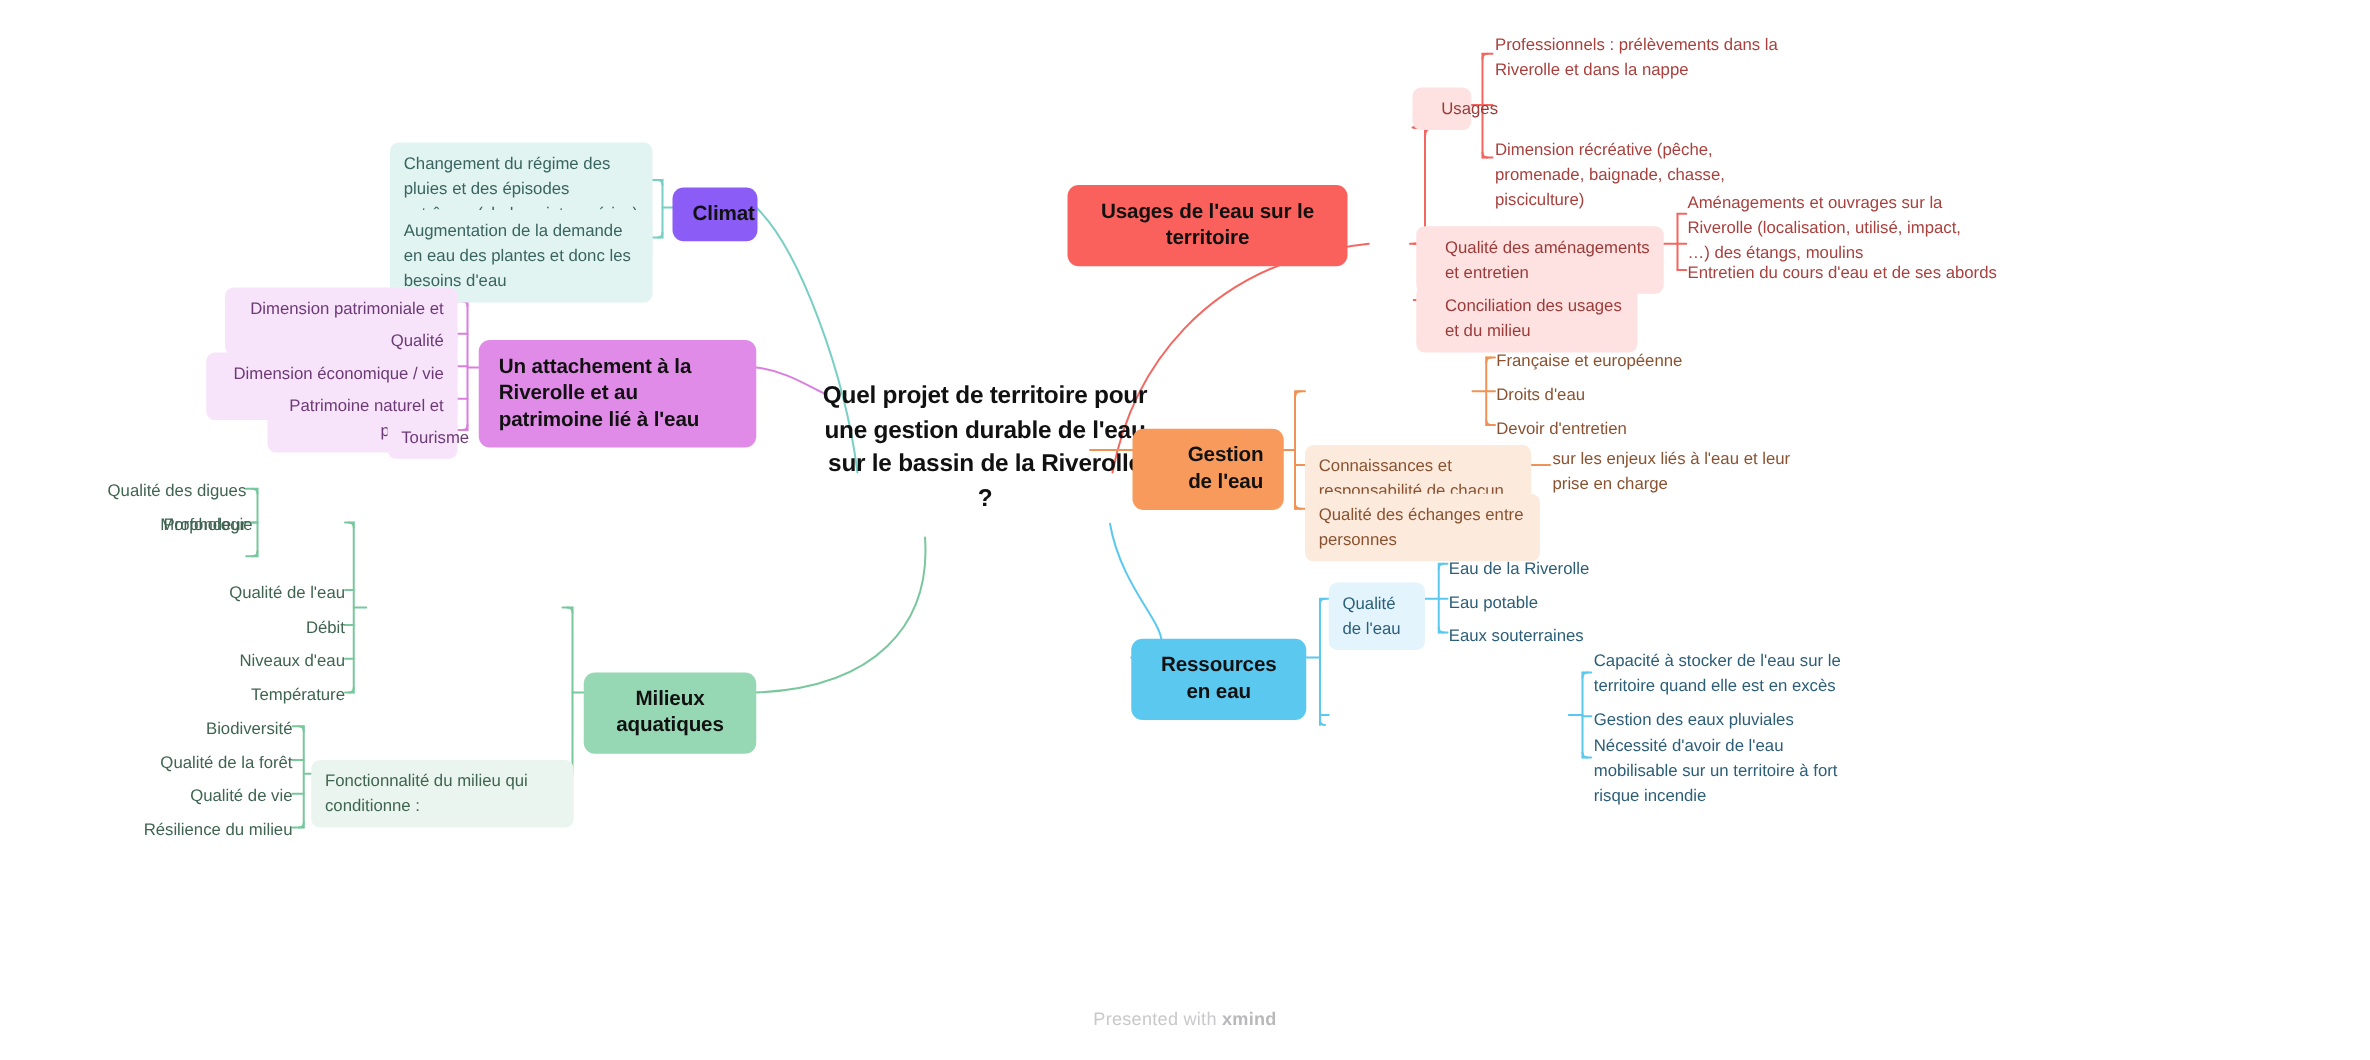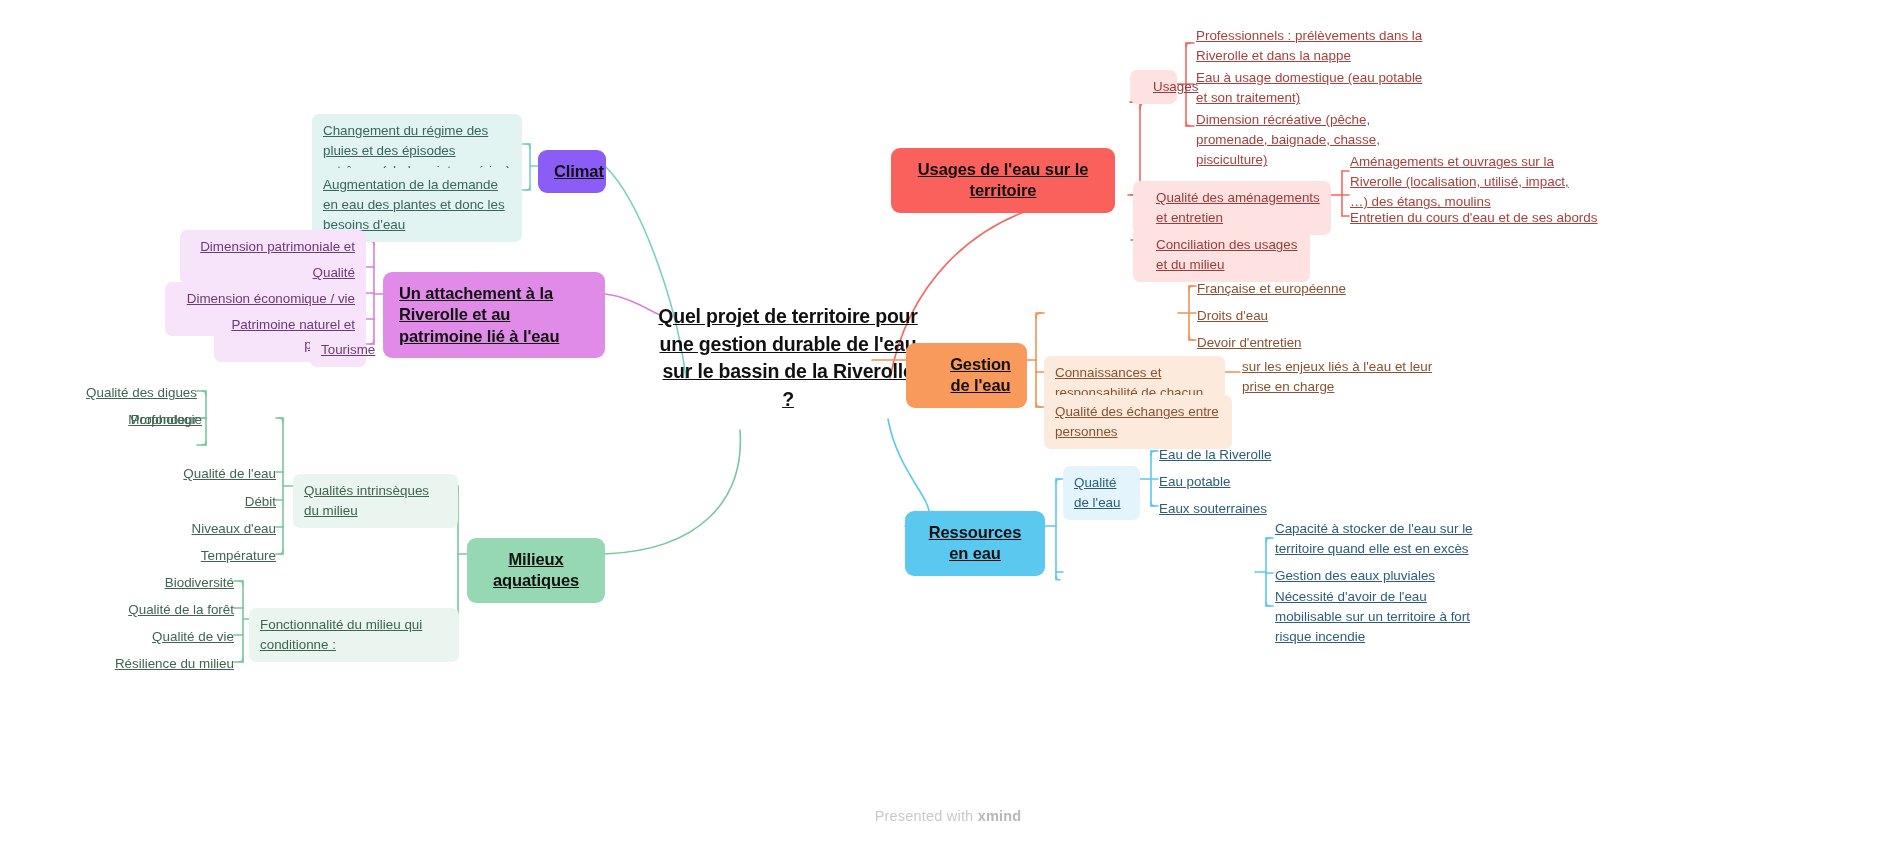--- a/index.html
+++ b/index.html
@@ -4,21 +4,21 @@
 <style>
   html,body{margin:0;padding:0;background:#ffffff;}
   body{
     width:1896px;height:848px;position:relative;overflow:hidden;
     font-family:"Liberation Sans","DejaVu Sans",sans-serif;
     -webkit-font-smoothing:antialiased;
   }
   #canvas{position:absolute;inset:0;width:1896px;height:848px;}
   svg#links{position:absolute;left:0;top:0;width:1896px;height:848px;pointer-events:none;}
 
-  .node{position:absolute;box-sizing:border-box;display:flex;align-items:flex-end;text-decoration:underline;}
+  .node{position:absolute;box-sizing:border-box;display:flex;align-items:flex-end;}
   .node .txt{display:block;width:100%;}
 
   
   .root{
     width:260px;text-align:center;left:658px;top:303px;
     font-size:19.5px;font-weight:700;line-height:1.42;color:#111111;
     letter-spacing:-0.2px;
   }
 
   
@@ -212,33 +212,30 @@
       <path d="M 243 608 H 234" stroke="#78C79D"></path>
       <path d="M 243 635 H 234" stroke="#78C79D"></path>
       <path d="M 243 662 H 234" stroke="#78C79D"></path>
     </g>
   </svg>
 
   <div class="node root">
     <span class="txt">Quel projet de territoire pour une gestion durable de l'eau sur le bassin de la Riverolle ?</span>
   </div>
 
-  <div class="node main red" style="left:891px;top:148px;width:224px;">
+  <div class="node main red" style="left:854px;top:148px;width:224px;">
     <span class="txt">Usages de l'eau sur le territoire</span>
   </div>
 
   <div class="node sub red" style="left:1130px;top:70px;width:47px;justify-content:center;">
     <span class="txt">Usages</span>
   </div>
   <div class="node leaf red ta-left" style="left:1196px;top:24px;width:228px;">
     <span class="txt">Professionnels : prélèvements dans la Riverolle et dans la nappe</span>
   </div>
-  <div class="node leaf red ta-left" style="left:1196px;top:66px;width:232px;">
-    <span class="txt">Eau à usage domestique (eau potable et son traitement)</span>
-  </div>
   <div class="node leaf red ta-left" style="left:1196px;top:108px;width:232px;">
     <span class="txt">Dimension récréative (pêche, promenade, baignade, chasse, pisciculture)</span>
   </div>
 
   <div class="node sub red" style="left:1133px;top:181px;width:198px;">
     <span class="txt">Qualité des aménagements et entretien</span>
   </div>
   <div class="node leaf red ta-left" style="left:1350px;top:150px;width:230px;">
     <span class="txt">Aménagements et ouvrages sur la Riverolle (localisation, utilisé, impact, …) des étangs, moulins</span>
   </div>
@@ -328,23 +325,20 @@
     <span class="txt">Patrimoine naturel et paysage</span>
   </div>
   <div class="node sub purple ta-right" style="left:310px;top:333px;width:56px;">
     <span class="txt">Tourisme</span>
   </div>
 
   <div class="node main green" style="left:467px;top:538px;width:138px;">
     <span class="txt">Milieux aquatiques</span>
   </div>
 
-  <div class="node sub green ta-left" style="left:293px;top:474px;width:165px;">
-    <span class="txt">Qualités intrinsèques du milieu</span>
-  </div>
 
   <div class="node leaf green ta-right" style="left:100px;top:408px;width:102px;">
     <span class="txt">Morphologie</span>
   </div>
   <div class="node leaf green ta-right" style="left:0px;top:381px;width:197px;">
     <span class="txt">Qualité des digues</span>
   </div>
   <div class="node leaf green ta-right" style="left:0px;top:408px;width:197px;">
     <span class="txt">Profondeur</span>
   </div>

